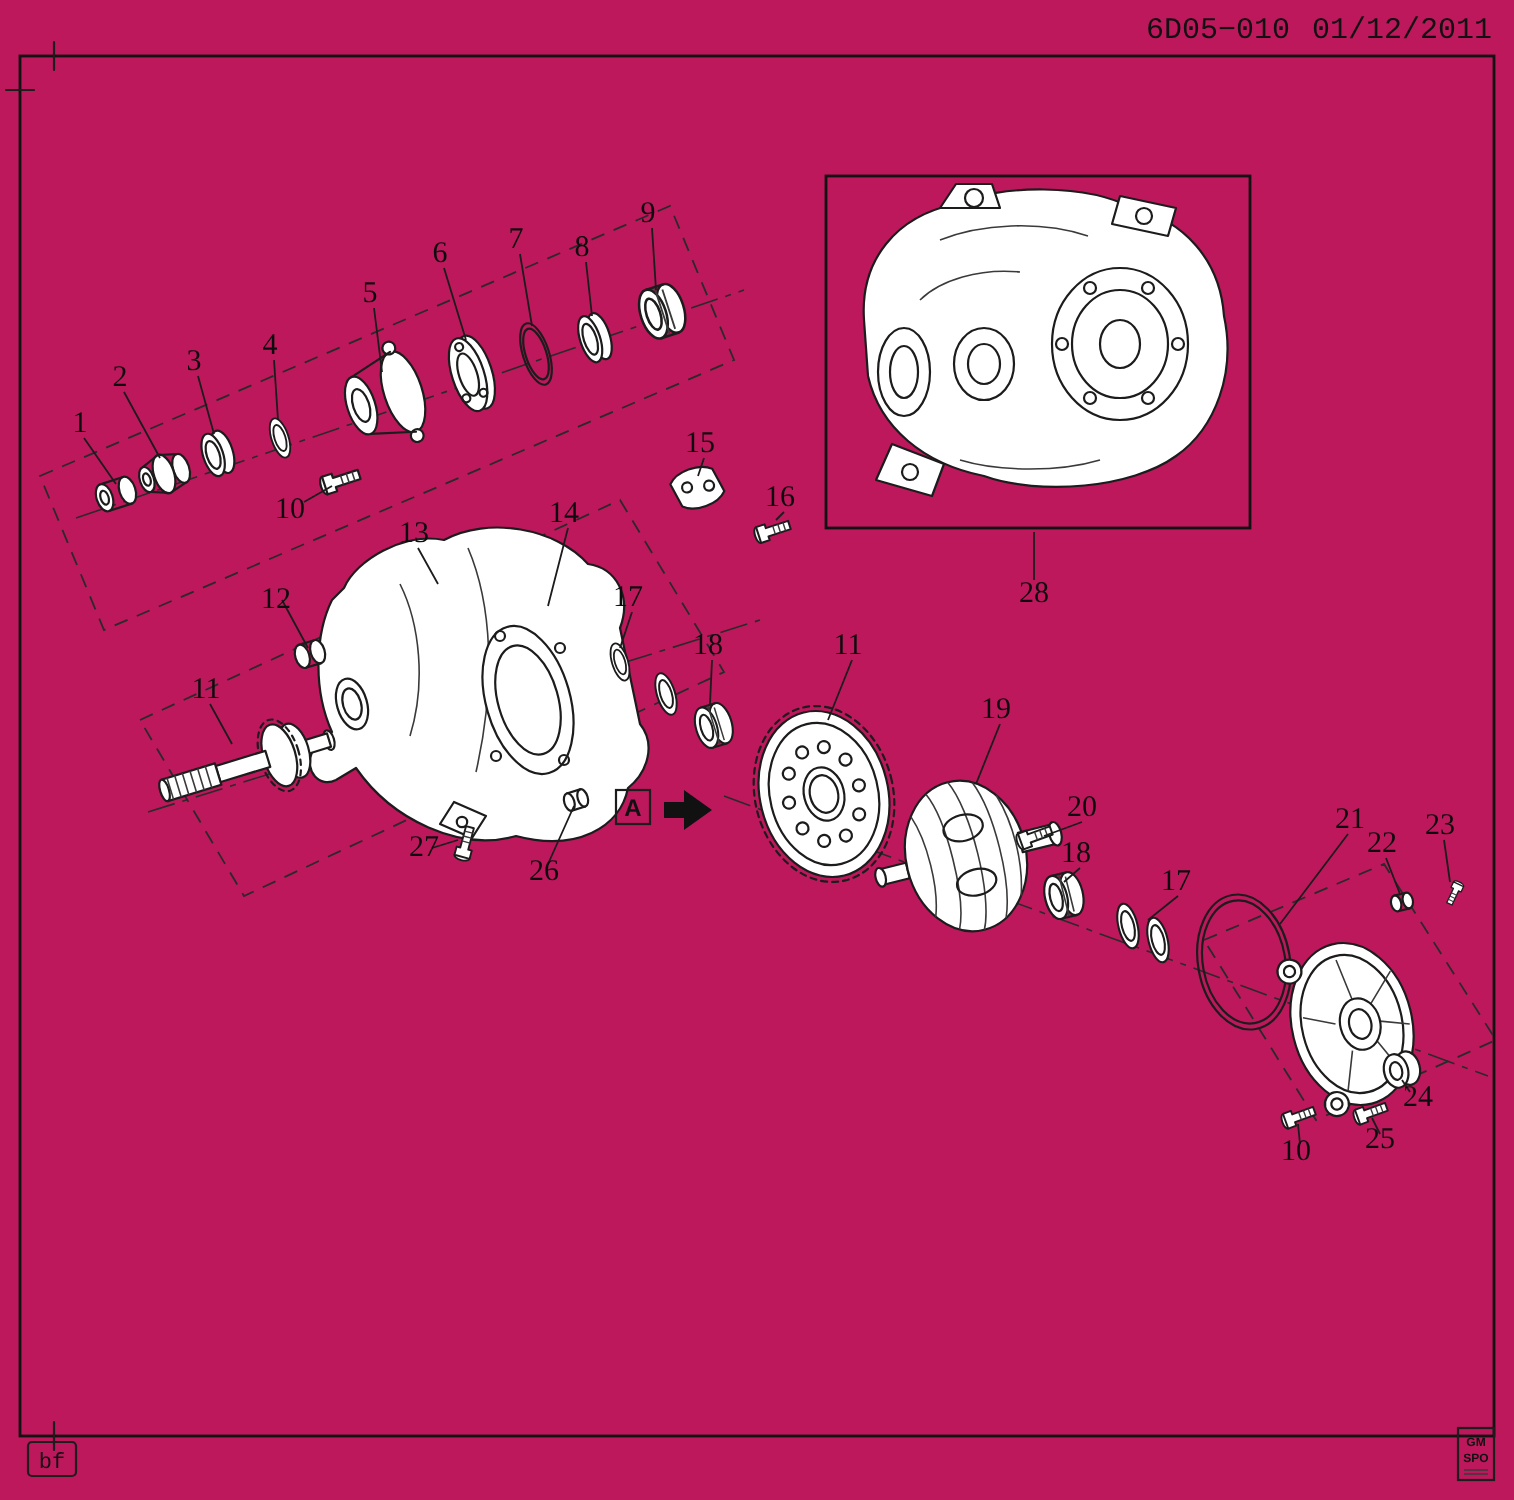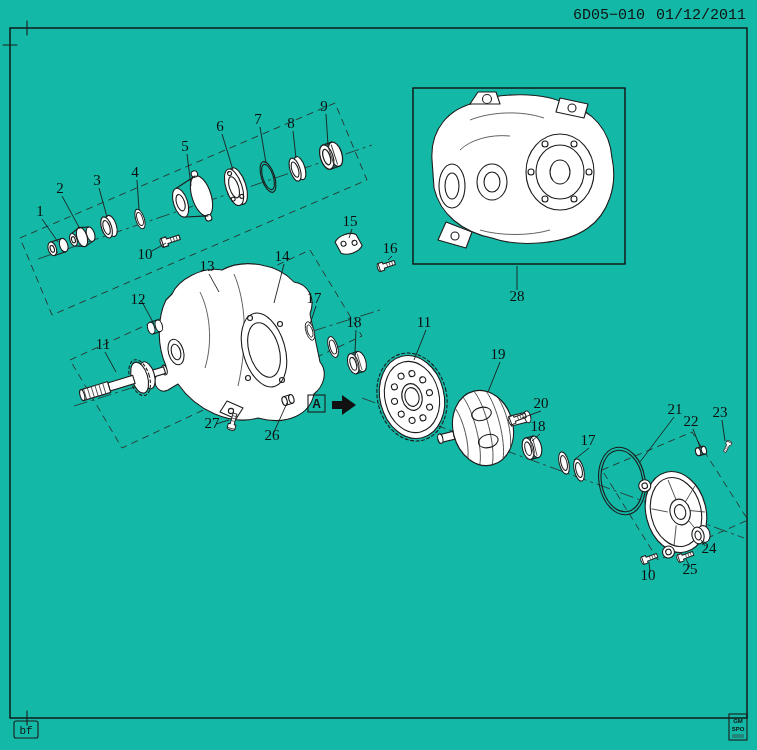--- a/index.html
+++ b/index.html
@@ -1,16 +1,16 @@
 <!DOCTYPE html>
 <html><head>
 <meta charset="utf-8">
 <style>
   html,body{margin:0;padding:0;background:#ffffff;}
-  .page{position:relative;width:757px;height:750px;background:#14b8a6;overflow:hidden;
+  .page{position:relative;width:757px;height:750px;background:#be185d;overflow:hidden;
         font-family:"Liberation Sans",sans-serif;}
   svg{display:block;}
   .filled{fill:#ffffff;stroke:#1c1c1c;stroke-width:1.1;stroke-linejoin:round;}
   .outline{fill:none;stroke:#1c1c1c;stroke-width:1.1;stroke-linecap:round;}
   .thin{fill:none;stroke:#3a3a3a;stroke-width:0.8;}
   .dashed{fill:none;stroke:#2a2a2a;stroke-width:0.9;stroke-dasharray:7 5;}
   .centerline{fill:none;stroke:#2a2a2a;stroke-width:0.8;stroke-dasharray:14 4 3 4;}
   .leader{fill:none;stroke:#1c1c1c;stroke-width:0.9;}
   .border{fill:none;stroke:#111;stroke-width:1.4;}
   .callout{font:15px "Liberation Serif",serif;fill:#0d0d0d;text-anchor:middle;}

